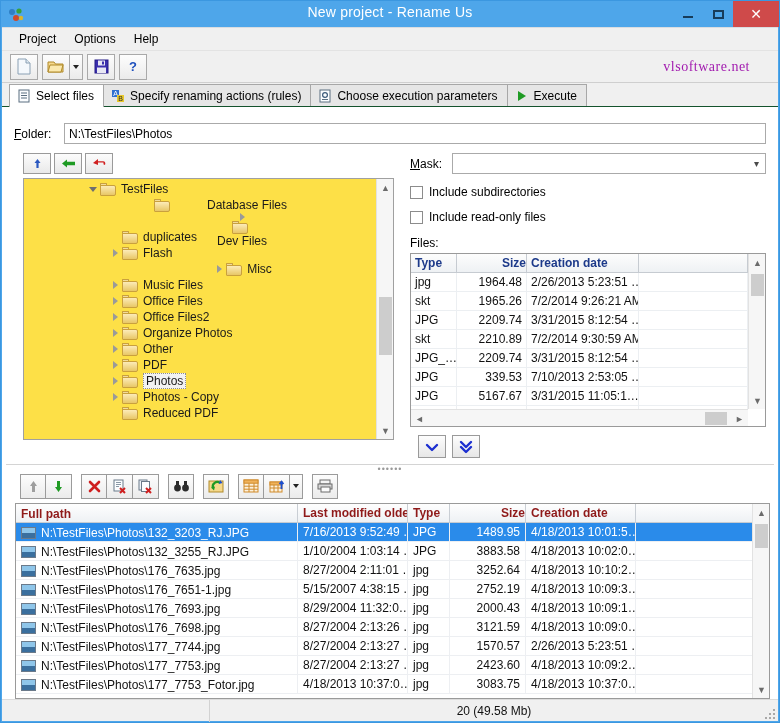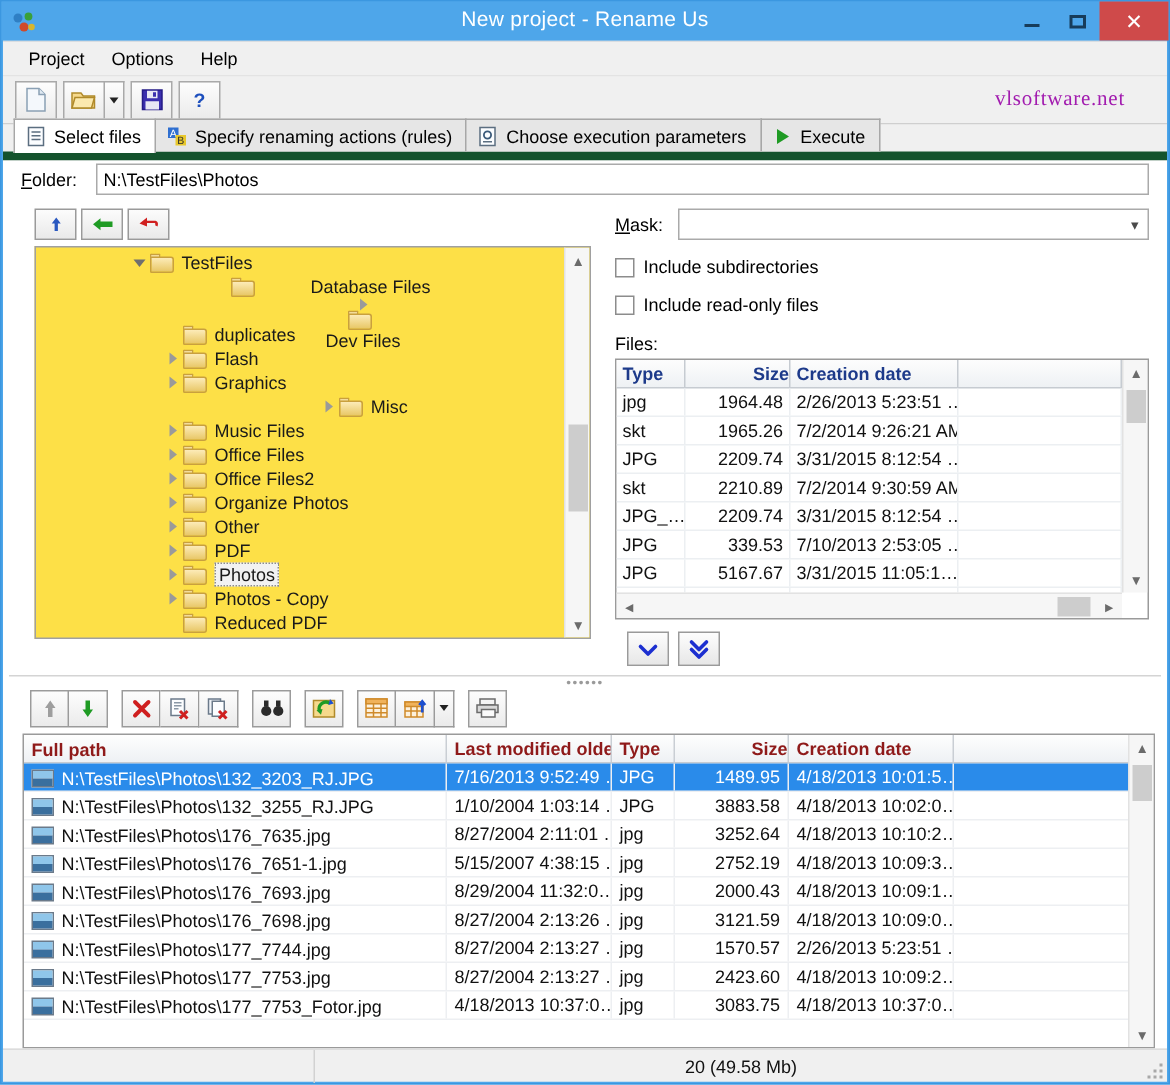--- a/index.html
+++ b/index.html
@@ -90,21 +90,21 @@
     font-family: Liberation Serif, serif;
     font-size: 14px; color: #a21caf; letter-spacing: .5px;
   }
 
   
   #tabstrip {
     height: 24px; min-height: 24px;
     background: #f0f0f0;
     display: flex; align-items: flex-end;
     padding-left: 7px;
-    border-bottom: 6px solid #14532d;
+    border-bottom: 1px solid #14532d;
     position: relative;
   }
   .tab {
     height: 22px; display: flex; align-items: center; gap: 5px;
     padding: 0 9px 0 7px;
     border: 1px solid #a7a7a7; border-bottom: none;
     background: #e6e6e6;
     font-size: 12px; color: #000;
     margin-right: -1px;
     position: relative;
@@ -117,21 +117,21 @@
 
   
   #page {
     flex: 1; background: #ffffff; position: relative;
     display: flex; flex-direction: column;
   }
 
   
   #folder-row {
     display: flex; align-items: center;
-    padding: 2px 12px 0 12px;
+    padding: 16px 12px 0 12px;
     justify-content: flex-end;
   }
   #folder-label { font-size: 12px; width: 50px; }
   #folder-label u { text-decoration: underline; }
   #folder-input {
     flex: 1; height: 21px; border: 1px solid #aaaaaa; background: #fff;
     font-family: "Liberation Sans", sans-serif; font-size: 12px;
     padding: 0 4px; color: #000; outline: none;
   }
 
@@ -498,30 +498,20 @@
                 </div>
                 <div class="tnode" style="padding-left: 84px;">
                   <span class="exp">
                     <i class="tri-r"></i>
                   </span>
                   <span class="folder-ic">
                     <span class="ftab"></span>
                     <span class="fbody"></span>
                   </span>
                   <span class="tlabel">Flash</span>
-                </div>
-                <div class="tnode" style="padding-left: 84px;">
-                  <span class="exp">
-                    <i class="tri-r"></i>
-                  </span>
-                  <span class="folder-ic">
-                    <span class="ftab"></span>
-                    <span class="fbody"></span>
-                  </span>
-                  <span class="tlabel">Graphics</span>
                 </div>
                 <div class="tnode" style="padding-left: 84px; justify-content: center;">
                   <span class="exp">
                     <i class="tri-r"></i>
                   </span>
                   <span class="folder-ic">
                     <span class="ftab"></span>
                     <span class="fbody"></span>
                   </span>
                   <span class="tlabel">Misc</span>

